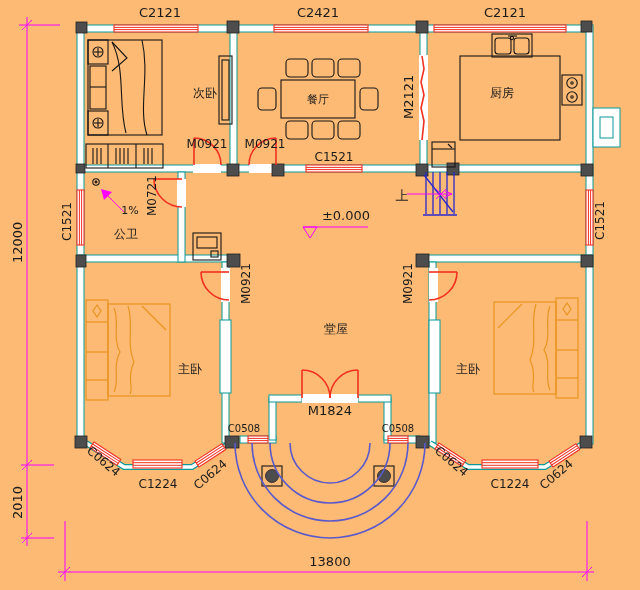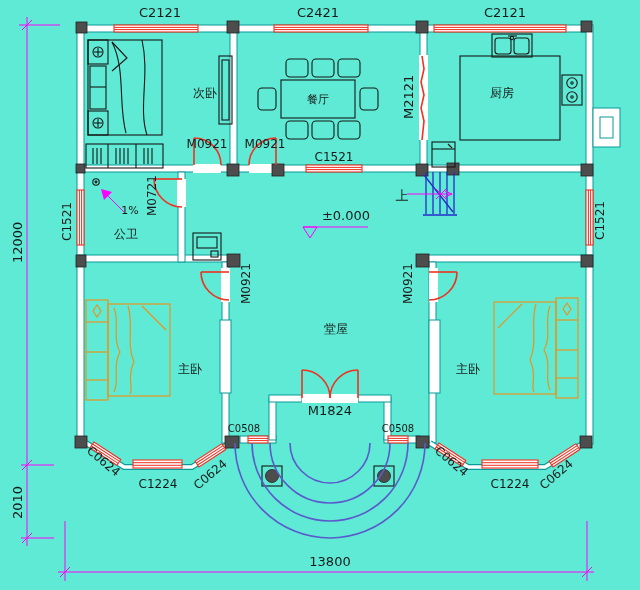--- a/index.html
+++ b/index.html
@@ -1,20 +1,20 @@
 <!DOCTYPE html>
 <html style="--wall: #0a9a9a; --open: #f03020; --dim: #ff00ff; --stair: #2929cc; --steps: #5a5acc; --furn: #161616; --bed: #e8941f; --col: #4d4d4d;"><head>
 <meta charset="utf-8">
 <style>
   :root{
     --wall:#0a9a9a; --open:#f03020; --dim:#ff00ff; --stair:#2929cc;
     --steps:#5a5acc; --furn:#161616; --bed:#e8941f; --col:#4d4d4d;
   }
   html,body{margin:0;padding:0;background:#ffffff;}
-  .stage{width:640px;height:590px;position:relative;background:#5eead4;}
+  .stage{width:640px;height:590px;position:relative;background:#fdba74;}
   svg{display:block;}
   text{font-family:"DejaVu Sans","Liberation Sans",sans-serif;fill:#1a1a1a;}
   .w{fill:#fff;stroke:var(--wall);stroke-width:1;}
   .wp{fill:none;stroke:var(--wall);stroke-width:6;}
   .wpi{fill:none;stroke:#fff;stroke-width:3.6;}
   .clear{fill:#fff;stroke:none;}
   .col{fill:var(--col);stroke:#222;stroke-width:0.8;}
   .win-r{fill:#fff;stroke:var(--open);stroke-width:1.1;}
   .win-l{stroke:var(--open);stroke-width:1;}
   .door{stroke:var(--open);fill:none;stroke-width:1.6;}

